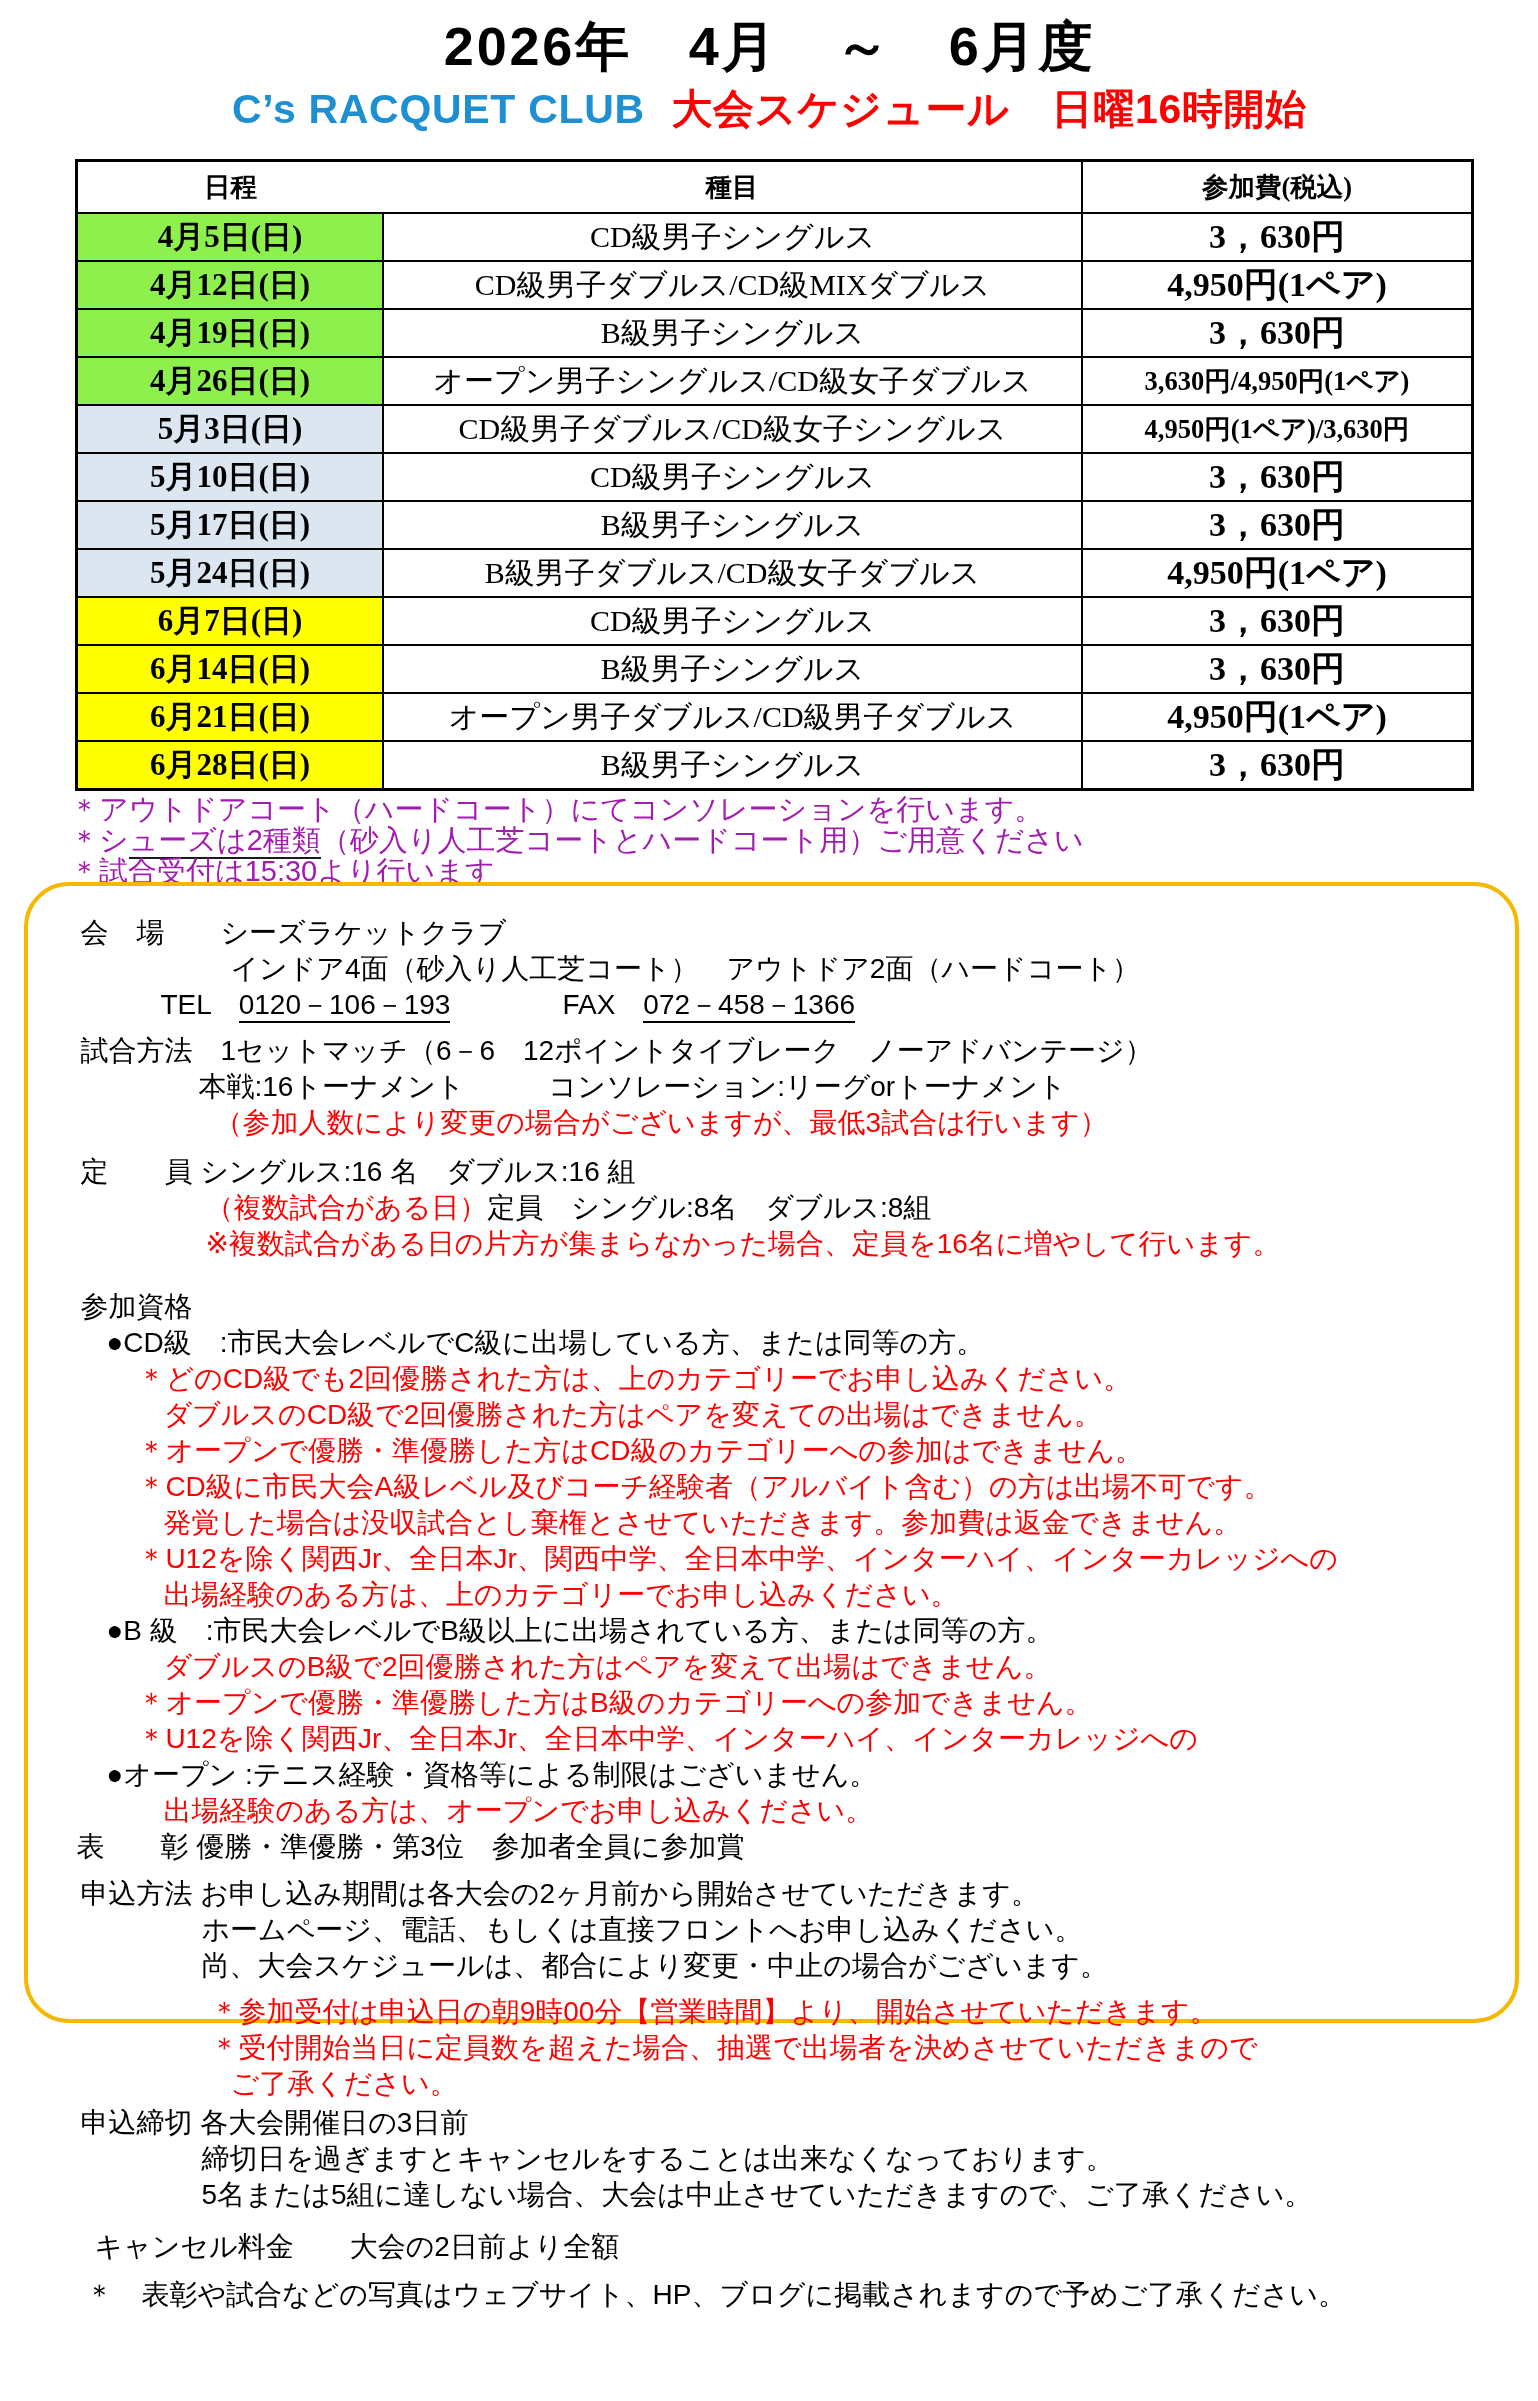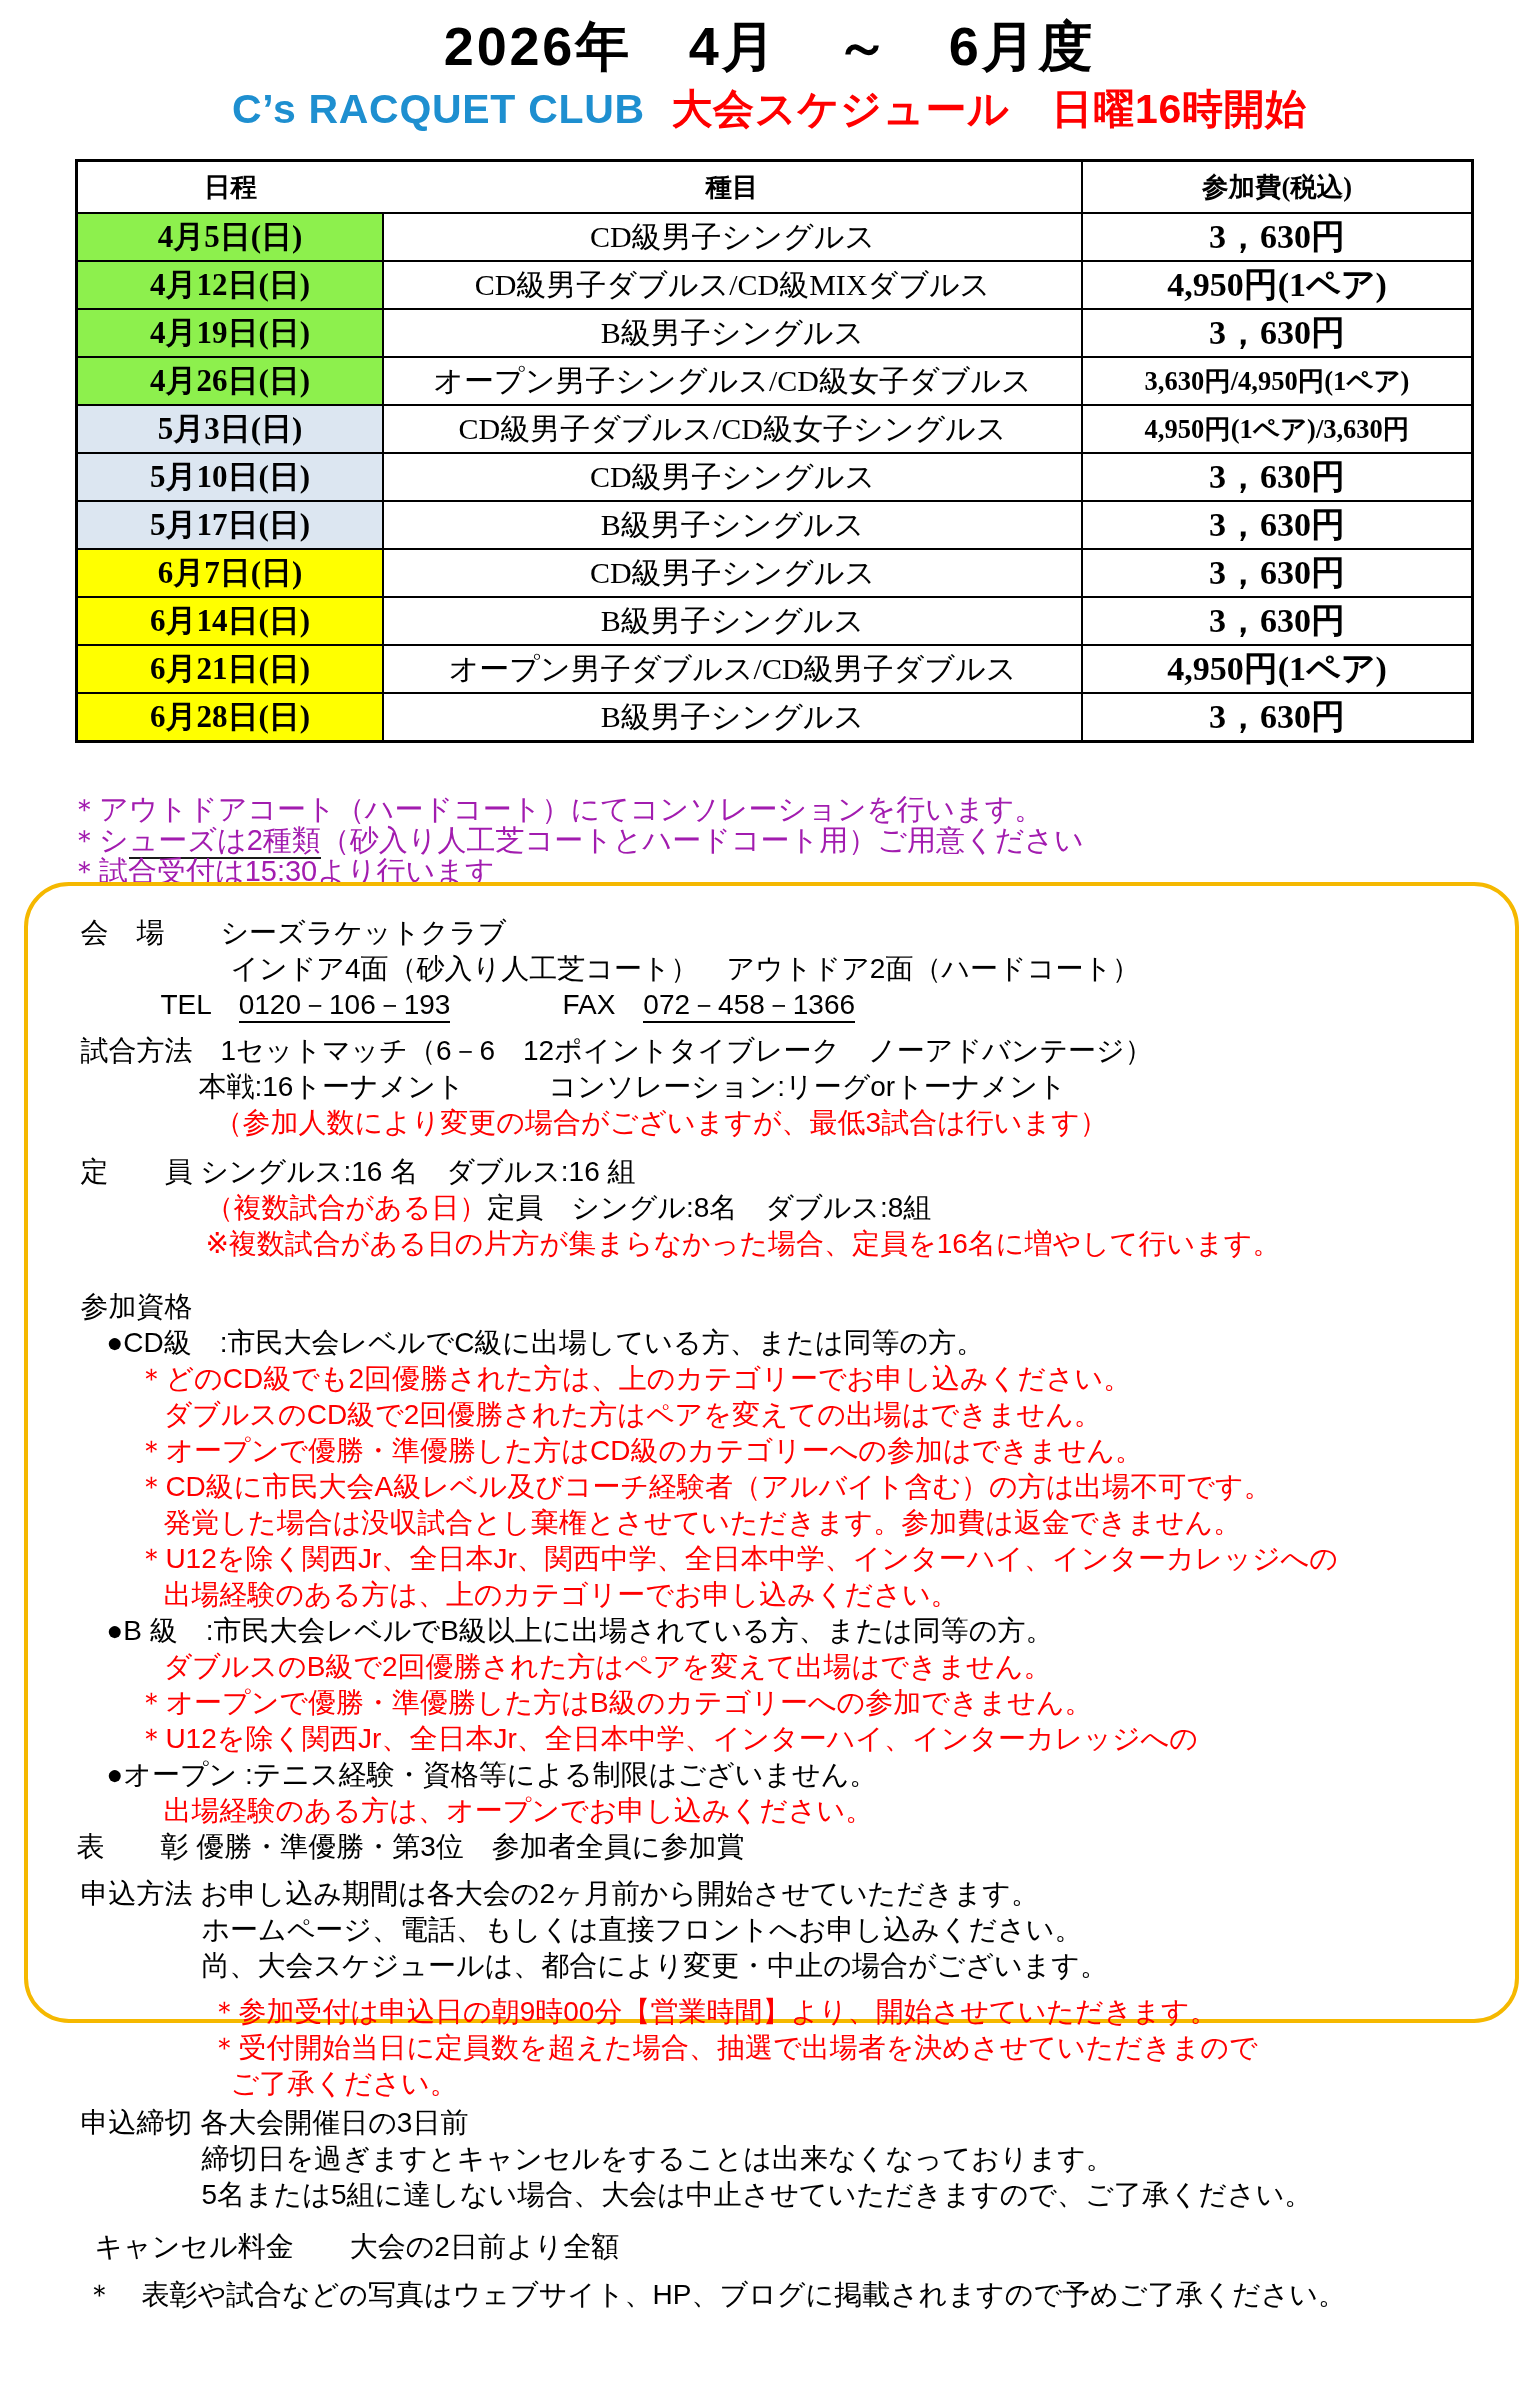--- a/index.html
+++ b/index.html
@@ -92,20 +92,25 @@
         <td class="date may">5月10日(日)</td>
         <td class="event">CD級男子シングルス</td>
         <td class="fee">3，630円</td>
       </tr>
       <tr>
         <td class="date may">5月17日(日)</td>
         <td class="event">B級男子シングルス</td>
         <td class="fee">3，630円</td>
       </tr>
       <tr>
+        <td class="date may">5月24日(日)</td>
+        <td class="event">B級男子ダブルス/CD級女子ダブルス</td>
+        <td class="fee">4,950円(1ペア)</td>
+      </tr>
+      <tr>
         <td class="date jun">6月7日(日)</td>
         <td class="event">CD級男子シングルス</td>
         <td class="fee">3，630円</td>
       </tr>
       <tr>
         <td class="date jun">6月14日(日)</td>
         <td class="event">B級男子シングルス</td>
         <td class="fee">3，630円</td>
       </tr>
       <tr>

